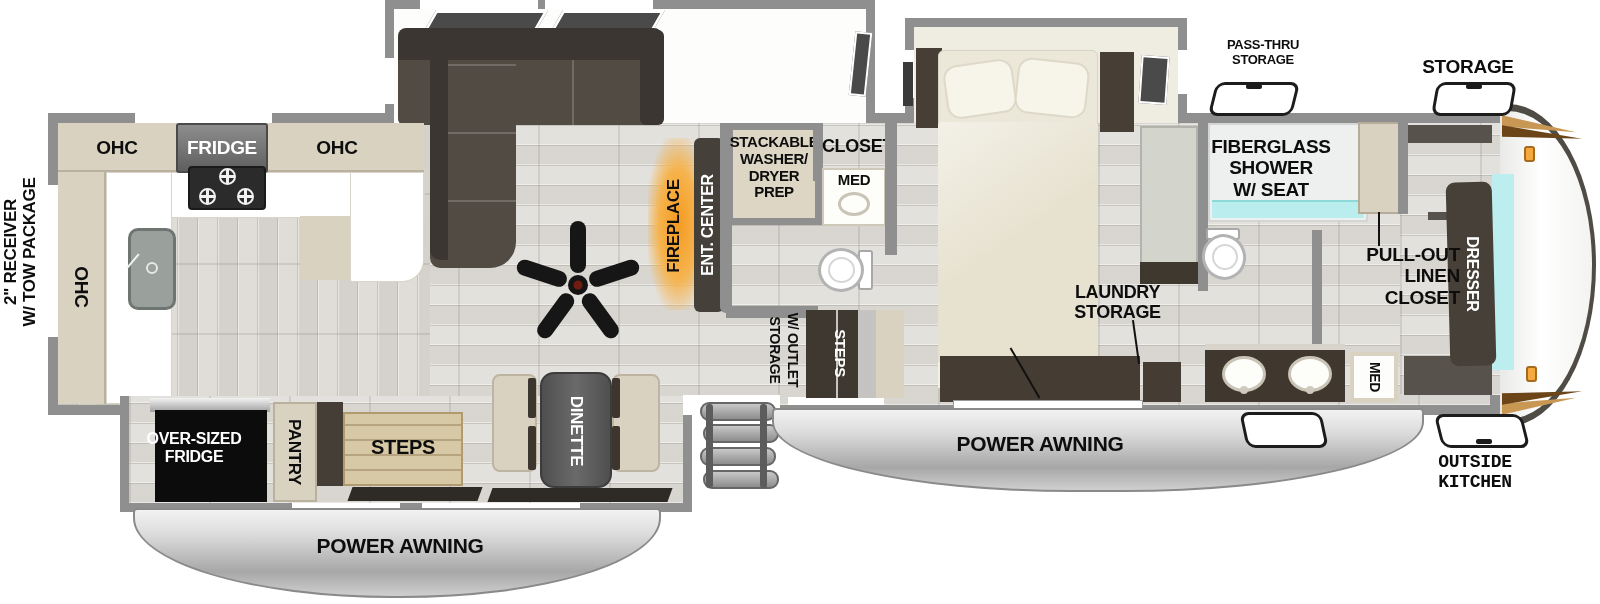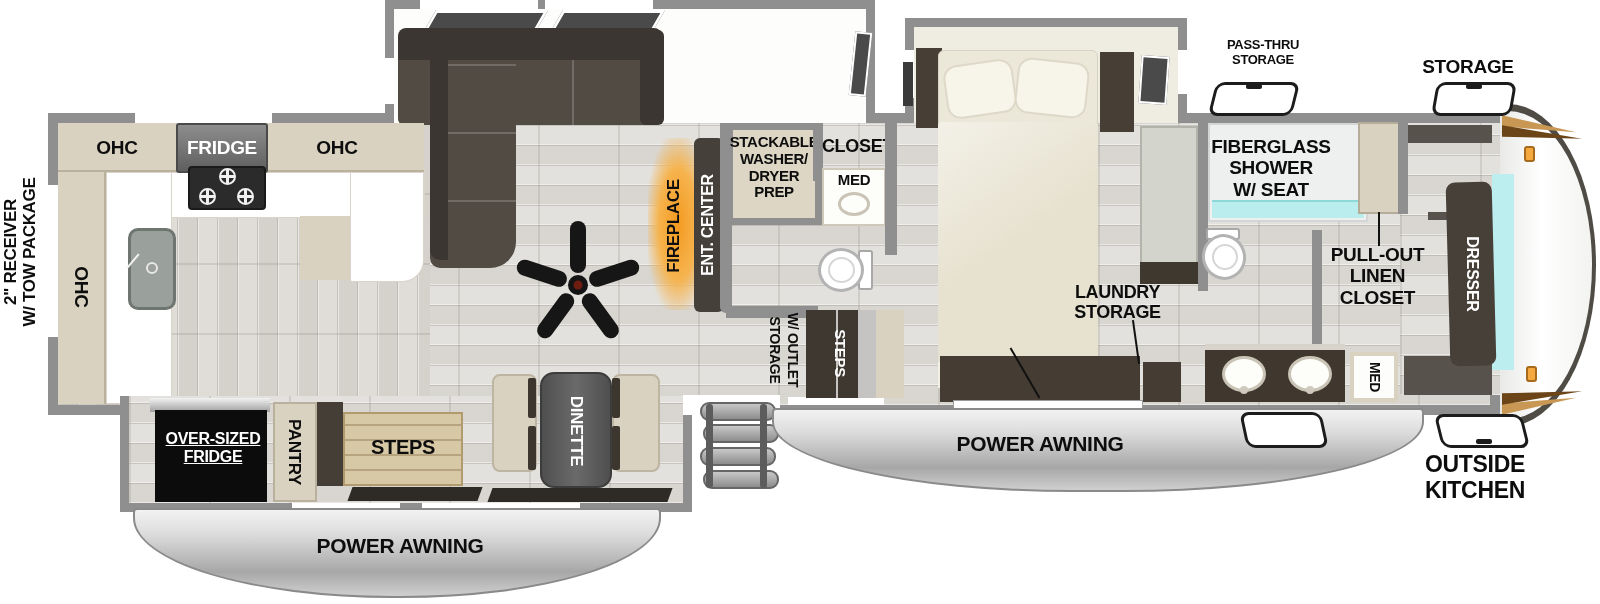--- a/index.html
+++ b/index.html
@@ -178,21 +178,21 @@
   <div style="left:1306px;top:386px;width:8px;height:8px;background:#cfcabd;border-radius:50%;"></div>
   <div style="left:1350px;top:352px;width:48px;height:50px;background:#fdfdfb;border:4px solid #d9d2c1;"></div>
   <div class="lbl rot90" style="left:1349px;top:369px;width:50px;height:16px;font-size:14px;">MED</div>
 
   <div id="dinette-slide" class="floor" style="left:120px;top:396px;width:572px;height:116px;border:9px solid #8f8f8f;border-top:none;"></div>
   <div class="floor" style="left:129px;top:396px;width:554px;height:107px;"></div>
   <div class="whitegap" style="left:292px;top:503px;width:108px;height:9px;"></div>
   <div class="whitegap" style="left:422px;top:503px;width:158px;height:9px;"></div>
   <div style="left:150px;top:398px;width:120px;height:14px;background:linear-gradient(180deg,#f2f2f2,#9f9f9f);"></div>
   <div style="left:155px;top:410px;width:112px;height:92px;background:#0c0c0c;"></div>
-  <div class="lbl w" style="left:153px;top:430px;width:120px;font-size:16px;text-decoration:underline;">OVER-SIZED
+  <div class="lbl w" style="left:134px;top:430px;width:120px;font-size:16px;">OVER-SIZED
 FRIDGE</div>
   <div class="tan" style="left:273px;top:402px;width:44px;height:100px;border:2px solid #b9b19e;"></div>
   <div class="lbl rot90" style="left:245px;top:443px;width:100px;height:18px;font-size:17px;">PANTRY</div>
   <div class="dkfurn" style="left:317px;top:402px;width:26px;height:84px;"></div>
   <div style="left:343px;top:412px;width:120px;height:74px;background:#d8c9a6;
        background-image:repeating-linear-gradient(0deg,transparent 0 13px,rgba(120,95,55,.35) 13px 15px);border:2px solid #b09a6e;"></div>
   <div class="lbl" style="left:343px;top:436px;width:120px;font-size:20px;">STEPS</div>
   <div style="left:350px;top:487px;width:130px;height:14px;background:#2e2a25;transform:skewX(-20deg);"></div>
   <div style="left:490px;top:488px;width:180px;height:14px;background:#2e2a25;transform:skewX(-20deg);"></div>
 
@@ -228,24 +228,24 @@
   <div class="latch" style="left:1476px;top:439px;"></div>
 
   <div class="lbl rotm90" style="left:-93px;top:231px;width:230px;height:42px;font-size:17px;">2" RECEIVER
 W/ TOW PACKAGE</div>
   <div class="lbl" style="left:1178px;top:38px;width:170px;font-size:13px;">PASS-THRU
 STORAGE</div>
   <div class="lbl" style="left:1408px;top:56px;width:120px;font-size:19px;">STORAGE</div>
   <div class="lbl" style="left:1186px;top:136px;width:170px;font-size:19px;">FIBERGLASS
 SHOWER
 W/ SEAT</div>
-  <div class="lbl" style="left:1295px;top:244px;width:165px;font-size:19px;">PULL-OUT
+  <div class="lbl" style="left:1295px;top:244px;width:165px;font-size:19px;text-align:right;">PULL-OUT
 LINEN
 CLOSET</div>
   <div class="ptr" style="left:1378px;top:212px;height:34px;"></div>
   <div class="lbl" style="left:1040px;top:282px;width:155px;font-size:18px;">LAUNDRY
 STORAGE</div>
   <div class="ptr" style="left:1135px;top:320px;height:44px;transform:rotate(-8deg);"></div>
   <div class="ptr" style="left:1024px;top:344px;height:58px;transform:rotate(-30deg);"></div>
-  <div class="lbl" style="left:1405px;top:452px;width:140px;font-size:23px;">OUTSIDE
+  <div class="lbl" style="left:1405px;top:452px;width:140px;font-size:18px;font-family:Liberation Mono, monospace;">OUTSIDE
 KITCHEN</div>
 
 </div>
 
 </body></html>

